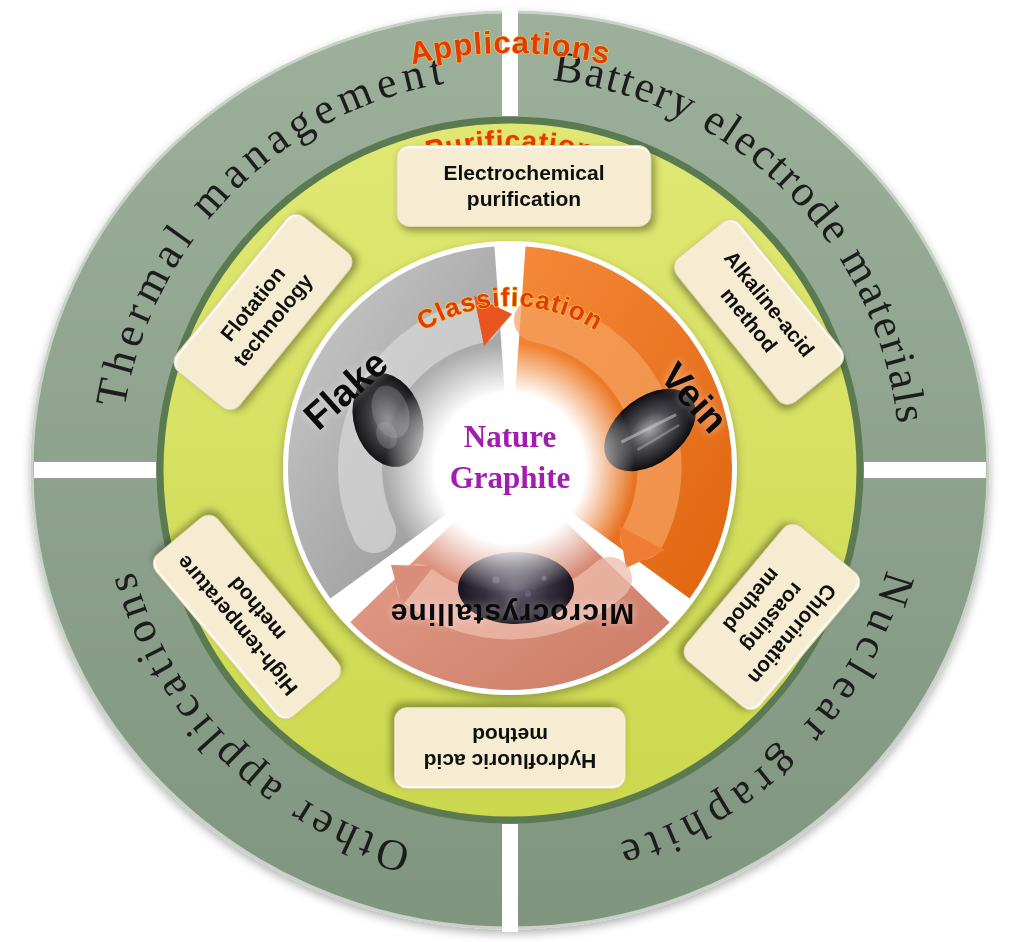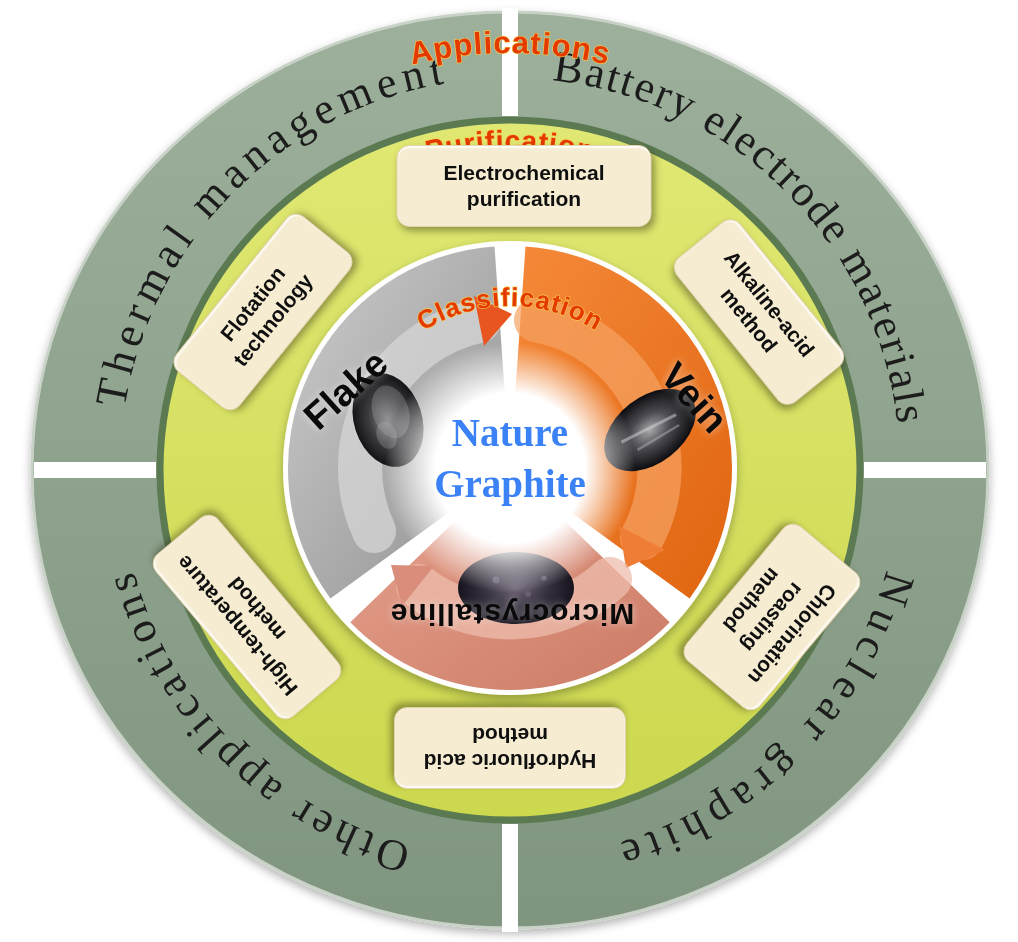--- a/index.html
+++ b/index.html
@@ -22,21 +22,21 @@
               padding:8px 10px;box-sizing:border-box;}
 
   
   .seg-label{position:absolute;transform:translate(-50%,-50%) rotate(var(--rot,0deg));
              font-weight:bold;color:#0a0a0a;white-space:nowrap;
              text-shadow:0 0 9px rgba(255,255,255,.55);}
 
   
   .center-label{position:absolute;left:510px;top:458px;transform:translate(-50%,-50%);
                 width:165px;text-align:center;font-family:"Liberation Serif",serif;
-                font-weight:bold;font-size:39px;line-height:1.32;color:#3b82f6;}
+                font-weight:bold;font-size:31px;line-height:1.32;color:#a21caf;}
 </style>
 </head>
 <body>
 
 <div class="canvas">
 
   <svg width="1018" height="942" viewBox="0 0 1018 942">
     <defs>
       <linearGradient id="sageGrad" x1="0" y1="0" x2="0" y2="1">
         <stop offset="0" stop-color="#9cb09b"></stop>

